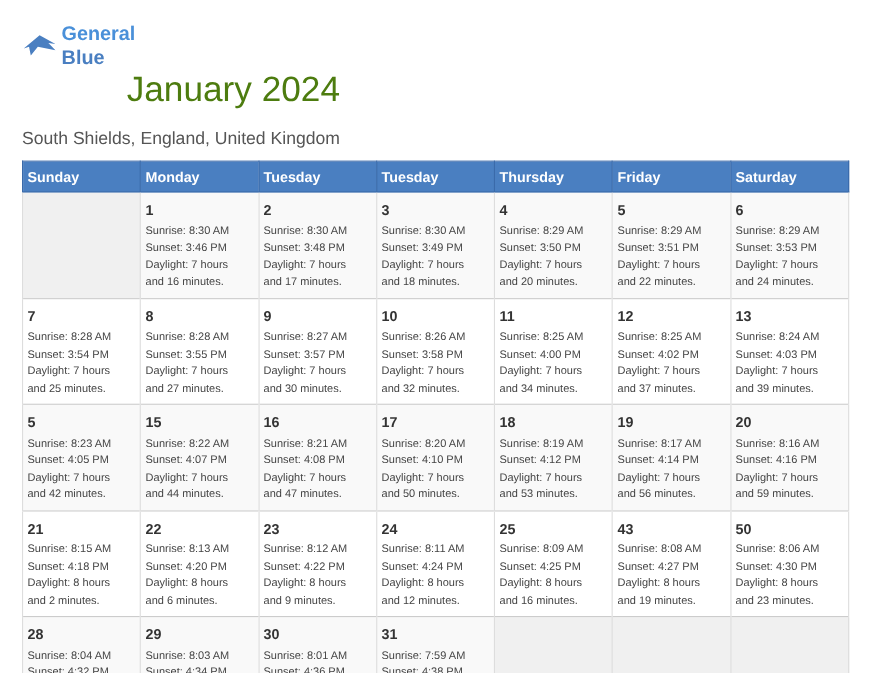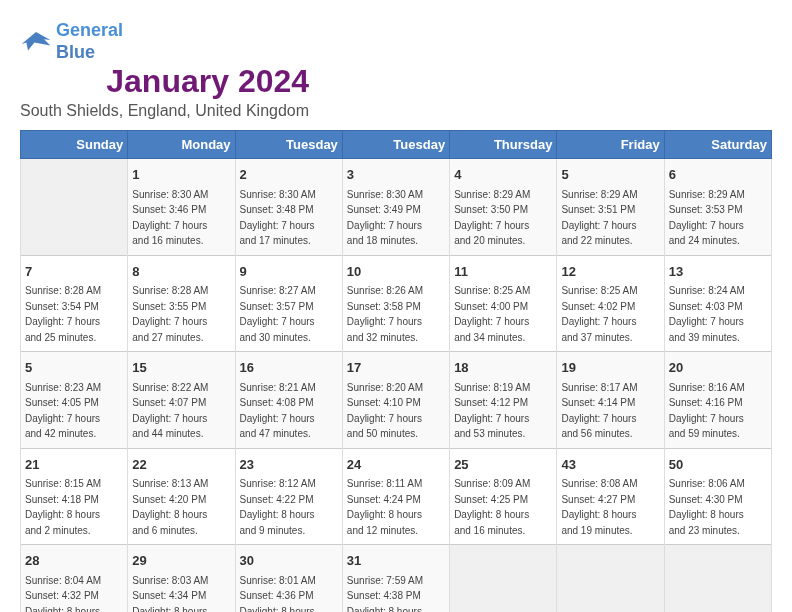--- a/index.html
+++ b/index.html
@@ -33,38 +33,38 @@
     }
     .logo-bird {
       width: 32px;
       height: 28px;
     }
     .title-area {
       text-align: right;
     }
     .calendar-title {
       font-size: 32px;
-      font-weight: bold;
-      color: #701a75;
+      font-weight: normal;
+      color: #4d7c0f;
     }
     .calendar-subtitle {
       font-size: 16px;
       color: #555;
-      margin-top: 2px;
+      margin-top: 18px;
     }
     table {
       width: 100%;
       border-collapse: collapse;
       font-size: 11px;
     }
     thead th {
       background-color: #4a7fc1;
       color: #fff;
       padding: 6px 4px;
-      text-align: right;
+      text-align: left;
       font-size: 13px;
       font-weight: bold;
       border: 1px solid #3a6aaa;
     }
     tbody tr {
       border-bottom: 1px solid #ccc;
     }
     tbody td {
       vertical-align: top;
       padding: 6px 4px;

